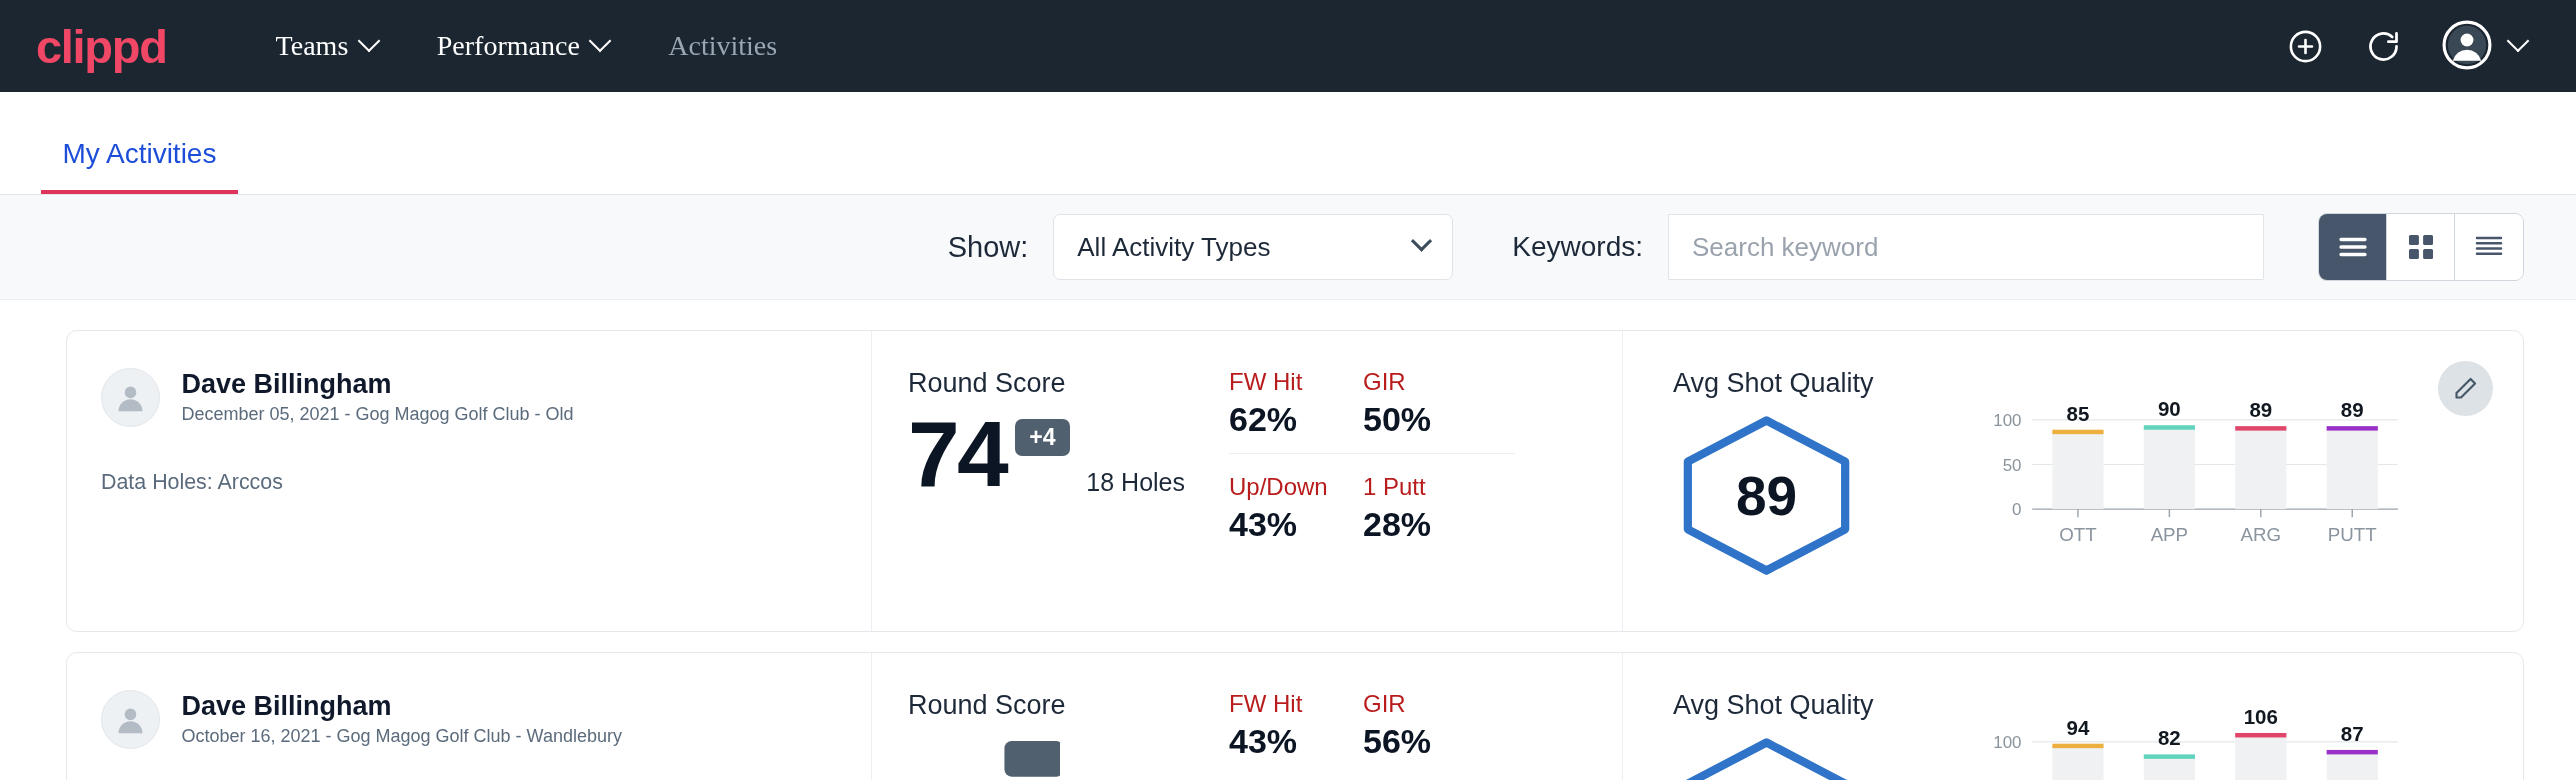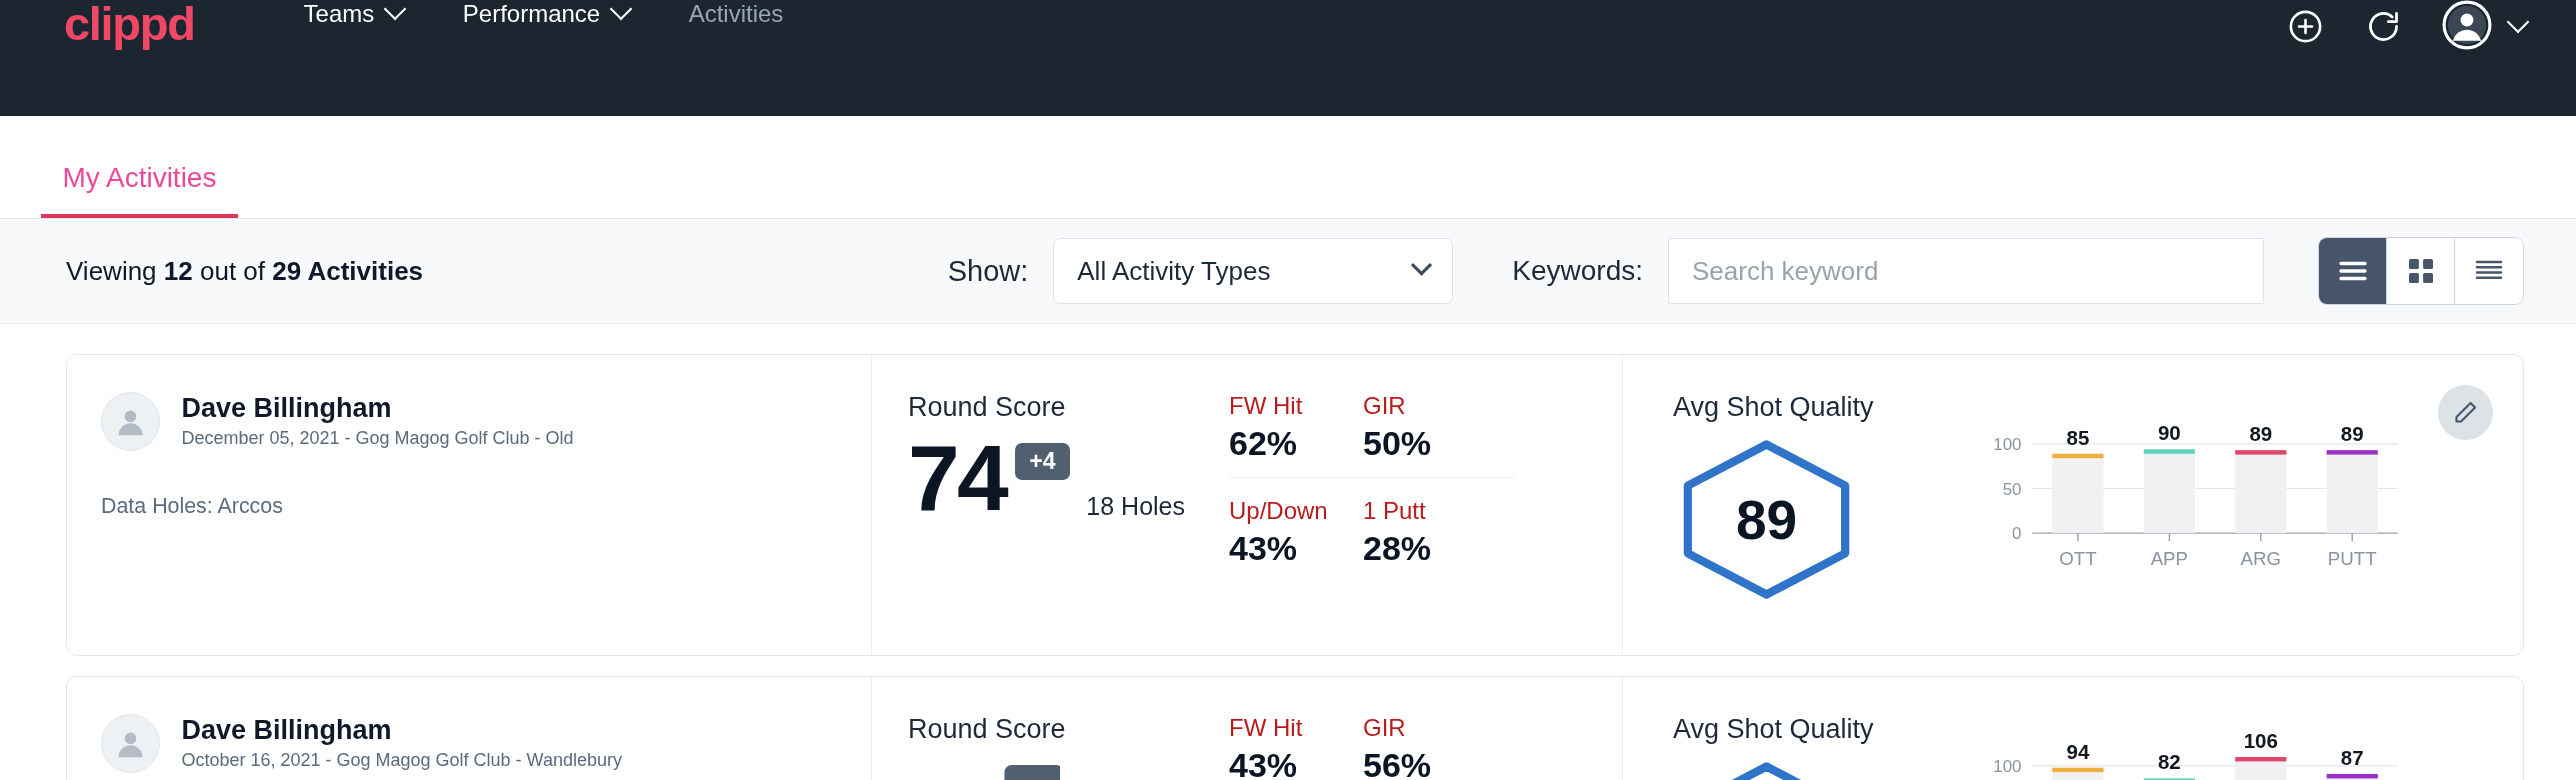--- a/index.html
+++ b/index.html
@@ -5,43 +5,44 @@
   * { box-sizing: border-box; margin: 0; padding: 0; }
   html, body {
     width: 2576px; height: 780px;
     background: #ffffff;
     font-family: "Liberation Sans", sans-serif;
     overflow: hidden;
   }
 
   
   .topnav {
-    height: 116px;
+    height: 92px;
     background: #1b2631;
     display: flex;
-    align-items: flex-start;
-    padding: 0 50px 0 64px;
+    align-items: center;
+    padding: 0 50px 0 36px;
     position: relative;
   }
   .logo {
     font-size: 47px;
     font-weight: 700;
     color: #ef4765;
     letter-spacing: -1.3px;
     margin-right: 79px;
     line-height: 1;
   }
   .navlinks { display: flex; align-items: center; gap: 0px; }
   .navitem {
     display: flex; align-items: center; gap: 12.5px;
     color: #ffffff;
-    font-size: 24px;
+    font-size: 28px;
     padding: 0 30px;
     cursor: pointer;
     white-space: nowrap;
+    font-family: Liberation Serif, serif;
   }
   .navitem.dim { color: #9aa6b2; }
   .chev {
     width: 16px; height: 16px;
     border-right: 2.7px solid currentColor;
     border-bottom: 2.7px solid currentColor;
     transform: rotate(45deg) translate(-3.6px,-3.6px);
   }
   .nav-right {
     margin-left: auto;
@@ -59,21 +60,21 @@
     align-items: flex-end;
     padding-left: 41px;
   }
   .tab {
     font-size: 28px;
     color: #46586b;
     padding: 0 21.4px 19.6px 21.4px;
     border-bottom: 4.5px solid transparent;
     cursor: pointer;
   }
-  .tab.active { color: #ec4899; border-bottom-color: #e0355a; }
+  .tab.active { color: #1d4ed8; border-bottom-color: #e0355a; }
 
   
   .filterbar {
     height: 105px;
     background: #f7f9fb;
     display: flex;
     align-items: center;
     padding: 0 52px 0 66px;
     border-bottom: 0.9px solid #eceff2;
   }
@@ -226,26 +227,20 @@
       <span class="chev" style="color:#fff"></span>
     </div>
   </div>
 </div>
 
 <div class="tabbar">
   <div class="tab active">My Activities</div>
 </div>
 
 <div class="filterbar">
-  <div class="viewing">
-    <span>Viewing</span>
-    <b>12</b>
-    <span>out of</span>
-    <b>29 Activities</b>
-  </div>
 
   <div class="filter-right">
     <span class="show-label">Show:</span>
     <div class="select">
       <span>All Activity Types</span>
       <span class="sel-chev"></span>
     </div>
 
     <span class="kw-label">Keywords:</span>
     <input class="search" type="text" placeholder="Search keyword" style="">

